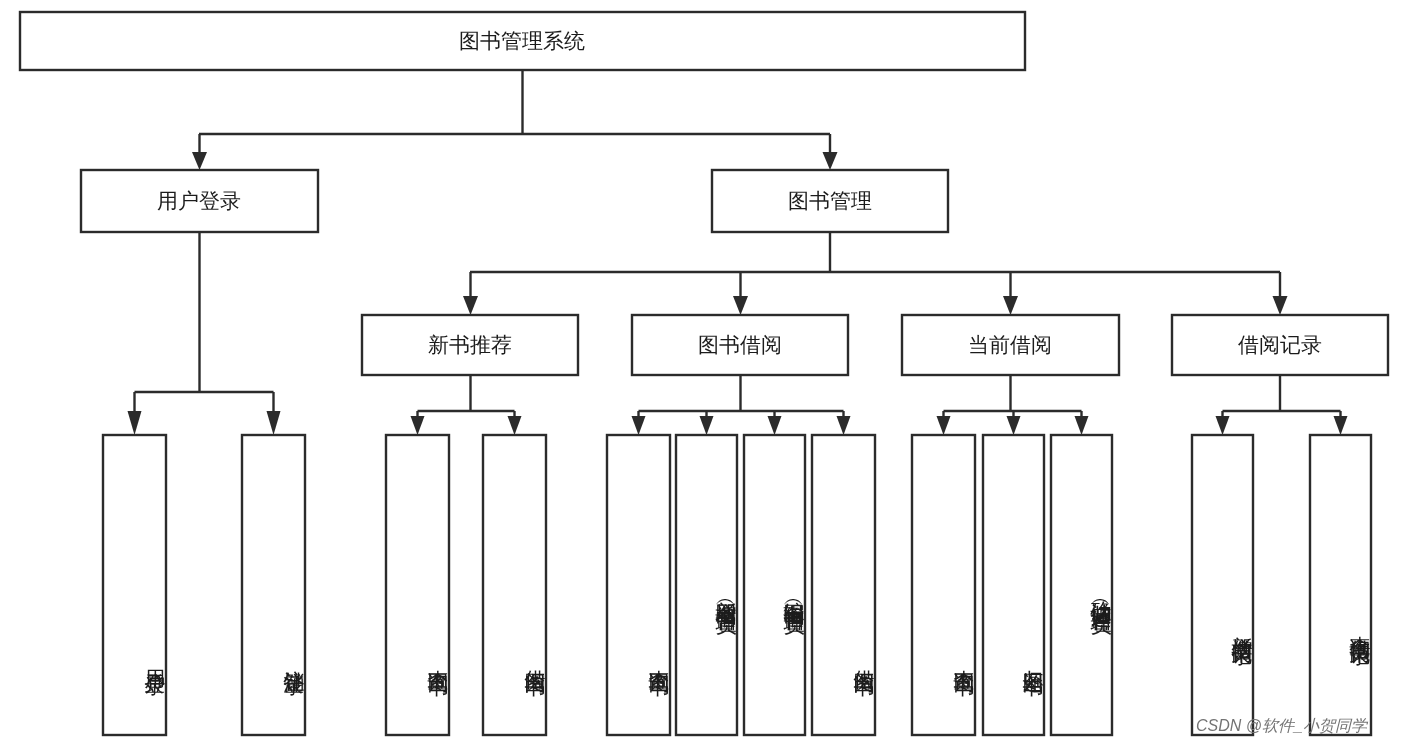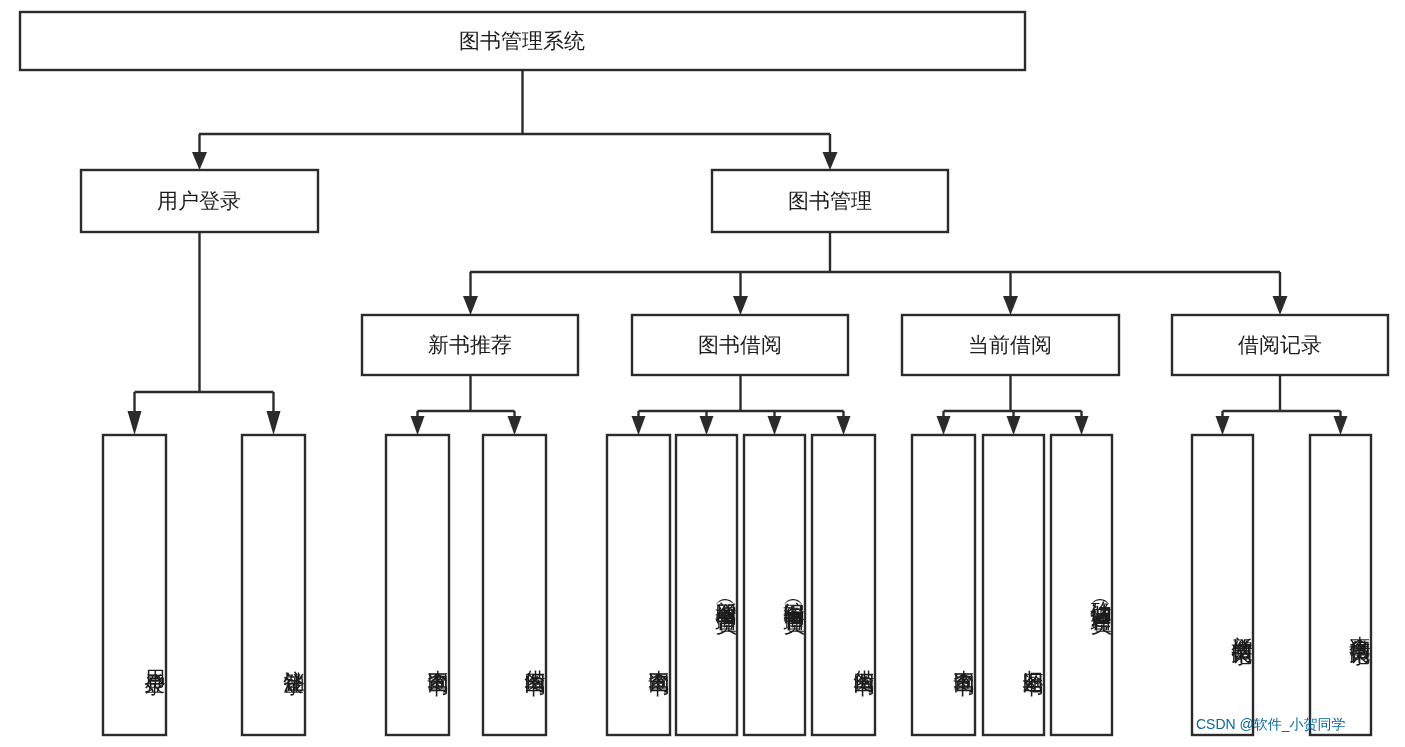--- a/index.html
+++ b/index.html
@@ -63,23 +63,24 @@
     display: flex;
     align-items: flex-start;
     justify-content: center;
     pointer-events: none;
   }
   .watermark {
     position: absolute;
     left: 1196px;
     top: 716px;
     font-family: "Liberation Sans", "DejaVu Sans", sans-serif;
-    font-size: 14px;
-    color: #0369a1;
+    font-size: 16px;
+    color: #737373;
     white-space: nowrap;
+    font-style: italic;
   }
 </style>
 </head>
 <body>
 
 <div id="diagram-root">
 
   <svg class="flow" viewBox="0 0 1405 747" xmlns="http://www.w3.org/2000/svg">
 
     <g>

